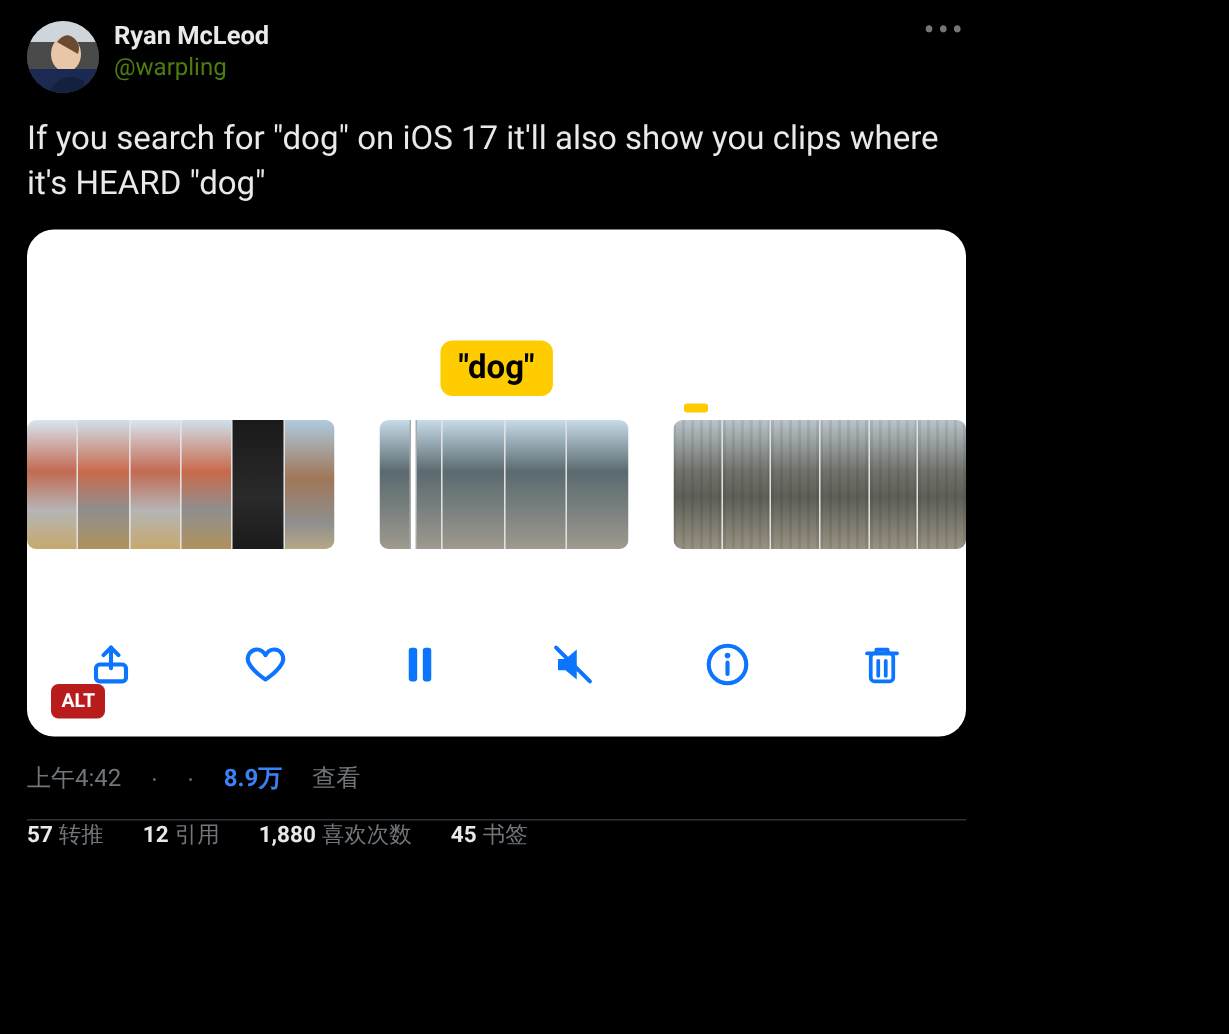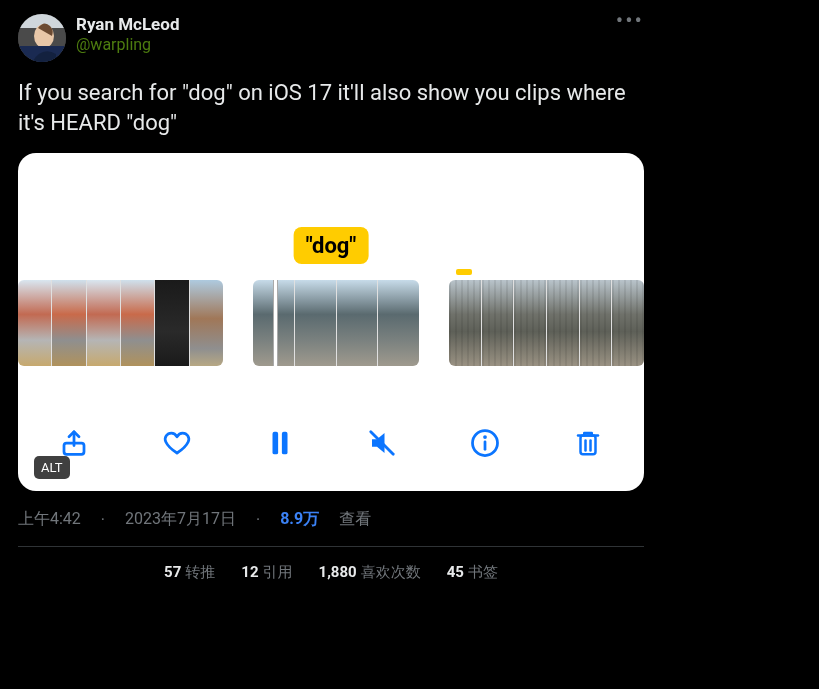--- a/index.html
+++ b/index.html
@@ -43,29 +43,29 @@
     repeating-linear-gradient(90deg, rgba(0,0,0,0.08) 0 2px, rgba(0,0,0,0) 2px 6px),
     linear-gradient(180deg,#b9c4cb 0%,#6f716a 40%,#5e6058 60%,#9a9283 100%); }
 
   .toolbar { position: absolute; left: 0; right: 0; bottom: 28px; display: flex; align-items: center; justify-content: space-between; padding: 0 36px; }
   .tool { width: 40px; height: 40px; display: flex; align-items: center; justify-content: center; cursor: pointer; }
   .tool svg { width: 30px; height: 30px; stroke: #0b75ff; fill: none; stroke-width: 2.2; stroke-linecap: round; stroke-linejoin: round; }
   .tool.pause svg rect { fill: #0b75ff; stroke: none; }
   .tool.info svg circle { stroke: #0b75ff; }
   .tool.trash svg { stroke-width: 2; }
 
-  .alt { position: absolute; left: 16px; bottom: 12px; background: #404040; color: #fff; font-weight: 400; font-size: 13px; padding: 4px 7px; border-radius: 5px; cursor: pointer; }
+  .alt { position: absolute; left: 16px; bottom: 12px; background: #b91c1c; color: #fff; font-weight: 700; font-size: 13px; padding: 4px 7px; border-radius: 5px; cursor: pointer; }
 
   .meta { margin-top: 18px; font-size: 16px; color: #71767b; display: flex; align-items: center; gap: 20px; }
   .meta .dot { color: #71767b; }
   .meta .views-num { color: #3b82f6; font-weight: 700; }
 
   .hr { height: 1px; background: #2f3336; margin-top: 16px; }
 
-  .stats { display: flex; gap: 26px; margin-top: 16px; font-size: 15px; color: #71767b; justify-content: center; }
+  .stats { display: flex; gap: 26px; font-size: 15px; color: #71767b; }
   .stats .n { color: #e7e9ea; font-weight: 700; margin-right: 4px; }
 </style>
 </head>
 <body>
 
 <div class="tweet">
 
   <div class="header">
     <div class="avatar">
       <svg viewBox="0 0 48 48">
@@ -174,21 +174,20 @@
         </div>
       </div>
 
       <div class="alt">ALT</div>
     </div>
   </div>
 
   <div class="meta">
     <span>上午4:42</span>
     <span class="dot">·</span>
-    <span>2023年7月17日</span>
     <span class="dot">·</span>
     <span class="views-num">8.9万</span>
     <span>查看</span>
   </div>
 
   <div class="hr"></div>
 
   <div class="stats">
     <div><span class="n">57</span><span>转推</span></div>
     <div><span class="n">12</span><span>引用</span></div>

